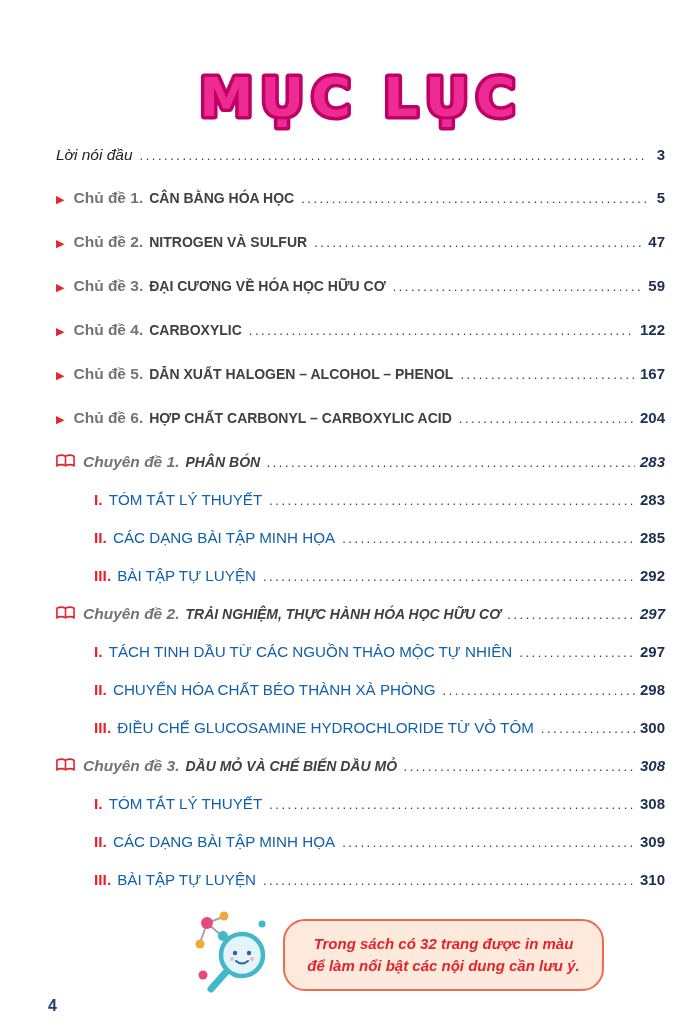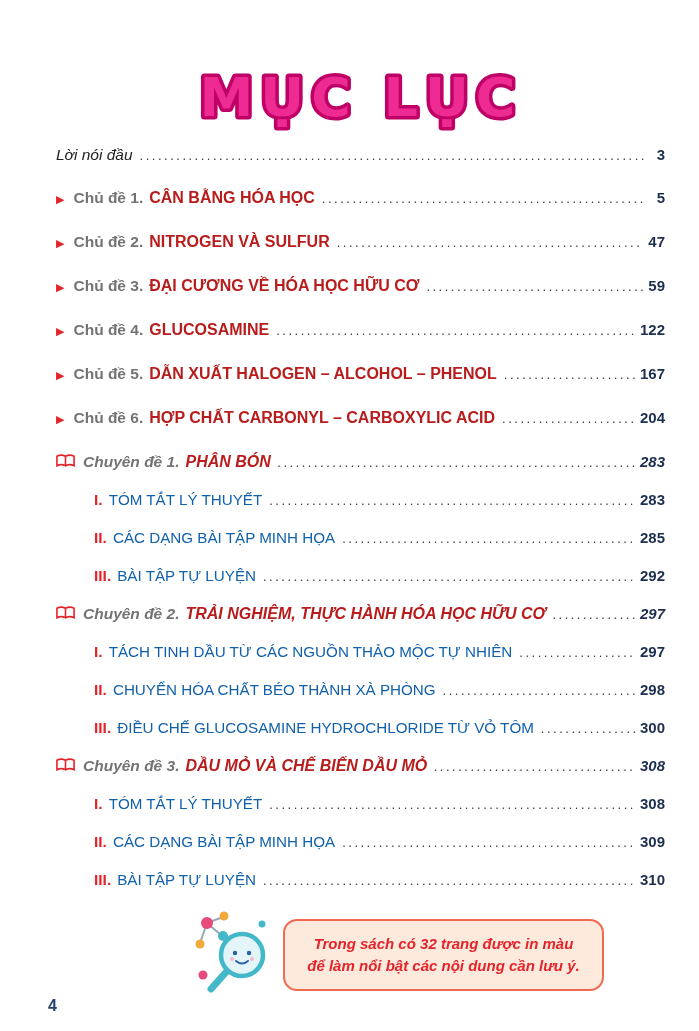--- a/index.html
+++ b/index.html
@@ -10,33 +10,33 @@
   .title-svg{display:block;margin:0 auto;}
   .title-text{font-family:"DejaVu Sans","Liberation Sans",sans-serif;font-weight:bold;
               font-size:54px;letter-spacing:7px;fill:#ee2b93;stroke:#bf0066;stroke-width:7px;
               paint-order:stroke;stroke-linejoin:round;}
   .row{display:flex;align-items:baseline;white-space:nowrap;line-height:22px;}
   .preface{margin-bottom:20px;}
   .preface-label{font-style:italic;color:#222222;font-size:15.5px;}
   .chapter{margin-bottom:21px;}
   .tri{color:#e5232b;font-size:11px;margin-right:9px;}
   .prefix{color:#737373;font-weight:bold;font-size:15.5px;margin-right:6px;}
-  .ctitle{color:#b91c1c;font-weight:bold;font-size:16px;}
+  .ctitle{color:#404040;font-weight:bold;font-size:14px;}
   .topic{margin-bottom:15px;margin-top:3px;font-style:italic;}
   .book-wrap{margin-right:8px;position:relative;top:1px;}
   .sub{margin-left:38px;margin-bottom:15px;}
   .numeral{color:#e5232b;font-weight:bold;font-size:15.5px;margin-right:6px;}
   .stitle{color:#1160ac;font-size:15.2px;}
   .dots{flex:1;overflow:hidden;white-space:nowrap;color:#3a3a3a;font-size:13px;
         letter-spacing:2.5px;margin:0 3px 0 7px;}
   .dots::after{content:"................................................................................................................................................................";}
   .pagenum{color:#1d2f4e;font-weight:bold;font-size:15px;margin-left:2px;min-width:14px;text-align:right;}
   .note-area{display:flex;align-items:center;justify-content:center;margin-top:14px;padding-left:70px;}
   .note-icon{flex:0 0 auto;margin-right:4px;}
-  .note-box{border:2.5px solid #ef6a50;background:#fdeadc;border-radius:14px;
+  .note-box{border:2.5px solid #ef6a50;background:#fdeadc;border-radius:22px;
             padding:12px 22px;text-align:center;color:#e5232b;font-weight:bold;
             font-style:italic;font-size:15px;line-height:22px;max-width:330px;}
   .folio{position:absolute;left:48px;bottom:16px;color:#24406e;font-size:16px;font-weight:bold;}
 </style>
 </head>
 <body>
 
 <div class="page">
 
   <div class="title-wrap">
@@ -68,21 +68,21 @@
   <div class="row chapter">
     <span class="tri">▶</span>
     <span class="prefix">Chủ đề 3.</span>
     <span class="ctitle">ĐẠI CƯƠNG VỀ HÓA HỌC HỮU CƠ</span>
     <span class="dots"></span>
     <span class="pagenum">59</span>
   </div>
   <div class="row chapter">
     <span class="tri">▶</span>
     <span class="prefix">Chủ đề 4.</span>
-    <span class="ctitle">GLUCOSAMINE</span>
+    <span class="ctitle">CARBOXYLIC</span>
     <span class="dots"></span>
     <span class="pagenum">122</span>
   </div>
   <div class="row chapter">
     <span class="tri">▶</span>
     <span class="prefix">Chủ đề 5.</span>
     <span class="ctitle">DẪN XUẤT HALOGEN – ALCOHOL – PHENOL</span>
     <span class="dots"></span>
     <span class="pagenum">167</span>
   </div>

